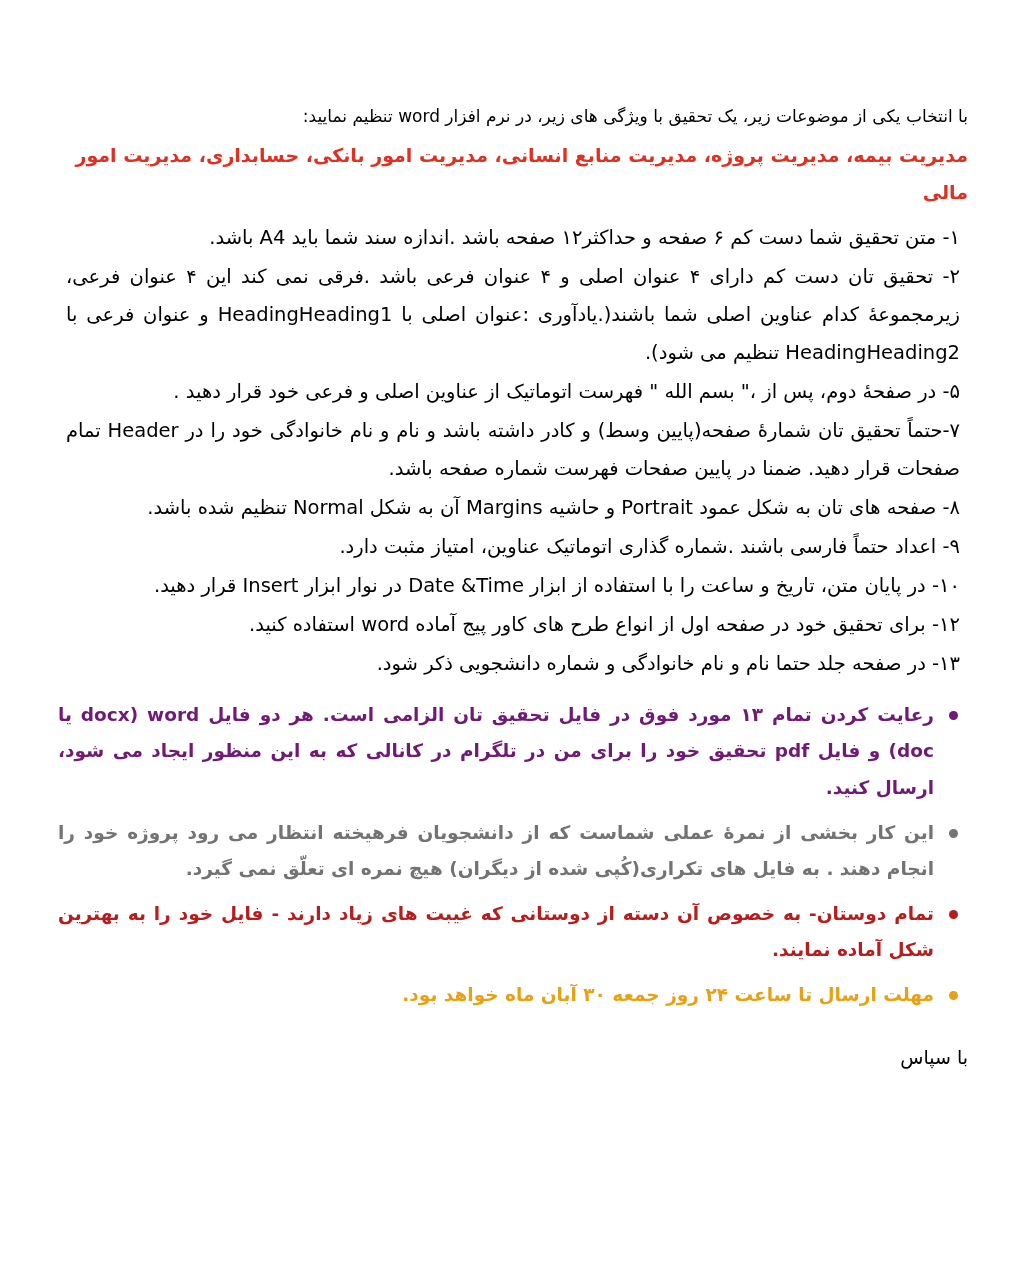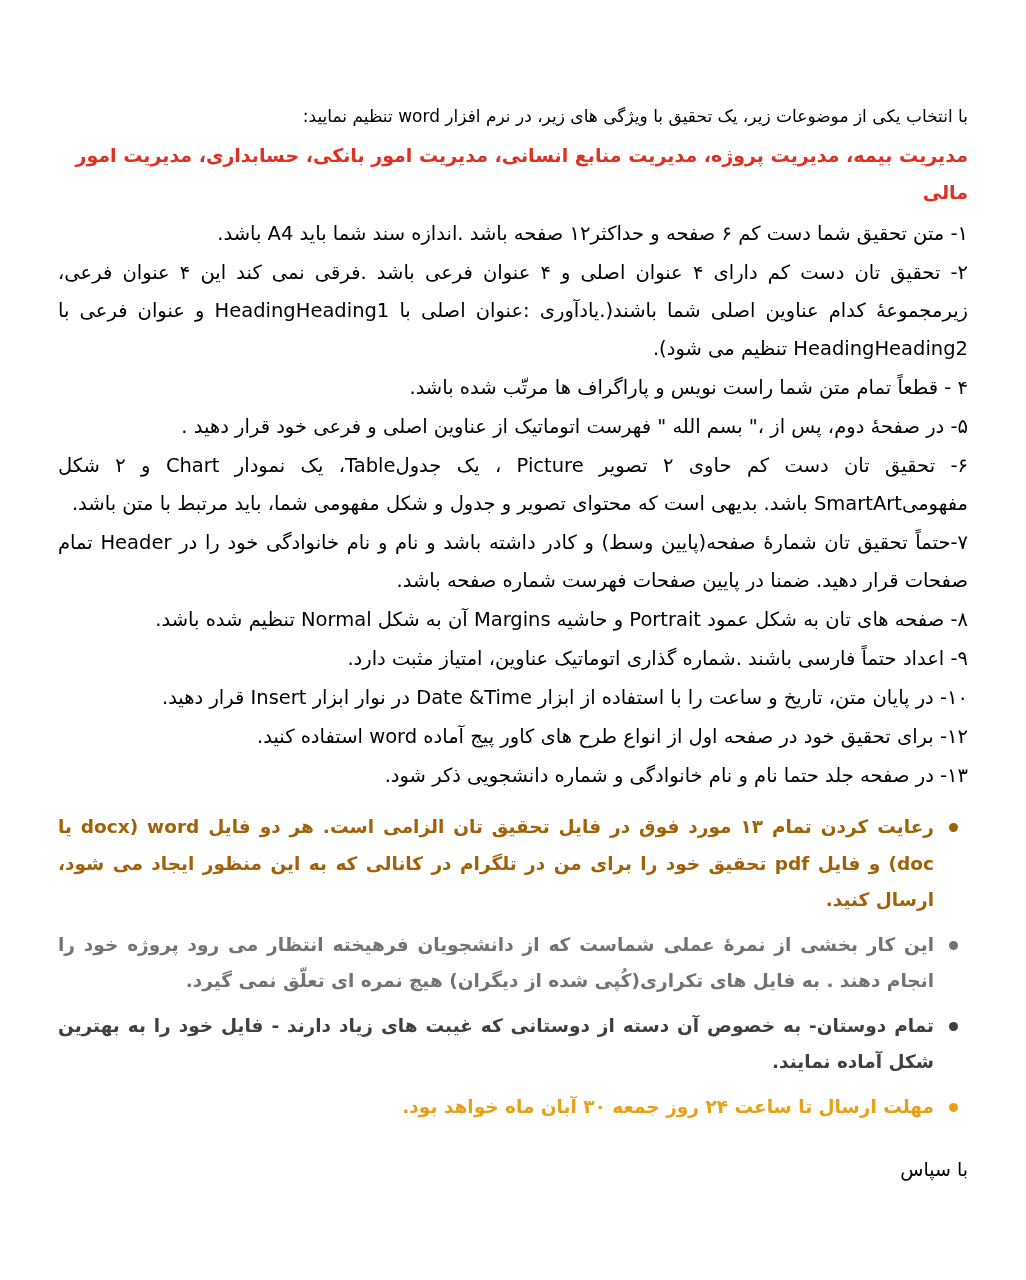--- a/index.html
+++ b/index.html
@@ -31,21 +31,21 @@
   }
   .topics {
     font-size: 19px;
     line-height: 1.95;
     font-weight: bold;
     color: #e03020;
     text-align: right;
     margin: 0 0 4px 0;
   }
   .numbered {
-    margin: 0;
+    margin: 8px;
     padding: 0;
     list-style: none;
   }
   .numbered li {
     font-size: 19.5px;
     line-height: 1.95;
     text-align: justify;
     text-align-last: right;
     color: #000;
     margin-bottom: 1px;
@@ -68,23 +68,23 @@
   .bullets li::before {
     content: "";
     position: absolute;
     right: 10px;
     top: 14px;
     width: 9px;
     height: 9px;
     border-radius: 50%;
     background: currentColor;
   }
-  .b-blue   { color: #a16207; }
+  .b-blue   { color: #701a75; }
   .b-green  { color: #737373; }
-  .b-red    { color: #404040; }
+  .b-red    { color: #b91c1c; }
   .b-orange { color: #e8a014; }
   .signoff {
     margin-top: 26px;
     font-size: 19px;
     line-height: 1.9;
     text-align: right;
     color: #000;
   }
 </style>
 </head>
@@ -92,23 +92,21 @@
 
 <div class="page">
 
   <p class="intro">با انتخاب یکی از موضوعات زیر، یک تحقیق با ویژگی های زیر، در نرم افزار  word  تنظیم نمایید:</p>
 
   <p class="topics">مدیریت بیمه، مدیریت پروژه، مدیریت منابع انسانی، مدیریت امور بانکی، حسابداری، مدیریت امور مالی</p>
 
   <ol class="numbered">
     <li>۱- متن تحقیق شما دست کم ۶ صفحه و حداکثر۱۲ صفحه باشد .اندازه سند شما باید  A4  باشد.</li>
     <li>۲- تحقیق تان دست کم دارای ۴ عنوان اصلی و ۴ عنوان فرعی باشد .فرقی نمی کند این ۴ عنوان فرعی، زیرمجموعهٔ کدام عناوین اصلی شما باشند(.یادآوری :عنوان اصلی با  HeadingHeading1 و عنوان فرعی با  HeadingHeading2 تنظیم می شود).</li>
-    <li>۴ -  قطعاً تمام متن شما راست نویس و پاراگراف ها مرتّب شده باشد.</li>
     <li>۵- در صفحهٔ دوم، پس از ،" بسم الله " فهرست اتوماتیک از عناوین اصلی و فرعی خود قرار دهید .</li>
-    <li>۶- تحقیق تان دست کم حاوی ۲ تصویر  Picture  ، یک جدولTable، یک نمودار Chart و ۲ شکل مفهومیSmartArt  باشد. بدیهی است که محتوای تصویر و جدول و شکل مفهومی شما، باید مرتبط با متن باشد.</li>
     <li>۷-حتماً تحقیق تان شمارهٔ صفحه(پایین وسط) و کادر داشته باشد و نام و نام خانوادگی خود را در Header تمام صفحات قرار دهید. ضمنا در پایین صفحات فهرست شماره صفحه باشد.</li>
     <li>۸- صفحه های تان به شکل عمود Portrait و حاشیه Margins آن به شکل Normal تنظیم شده باشد.</li>
     <li>۹- اعداد حتماً فارسی باشند .شماره گذاری اتوماتیک عناوین، امتیاز مثبت دارد.</li>
     <li>۱۰- در پایان متن، تاریخ و ساعت را با استفاده از ابزار Date &amp;Time در نوار ابزار Insert قرار دهید.</li>
     <li>۱۲- برای تحقیق خود در صفحه اول از انواع طرح های کاور پیج آماده word استفاده کنید.</li>
     <li>۱۳- در صفحه جلد حتما نام و نام خانوادگی و شماره دانشجویی ذکر شود.</li>
   </ol>
 
   <ul class="bullets">
     <li class="b-blue">رعایت کردن تمام ۱۳ مورد فوق در فایل تحقیق تان الزامی است. هر دو فایل word (docx یا doc) و فایل pdf تحقیق خود را برای من در تلگرام در کانالی که به این منظور ایجاد می شود، ارسال کنید.</li>

